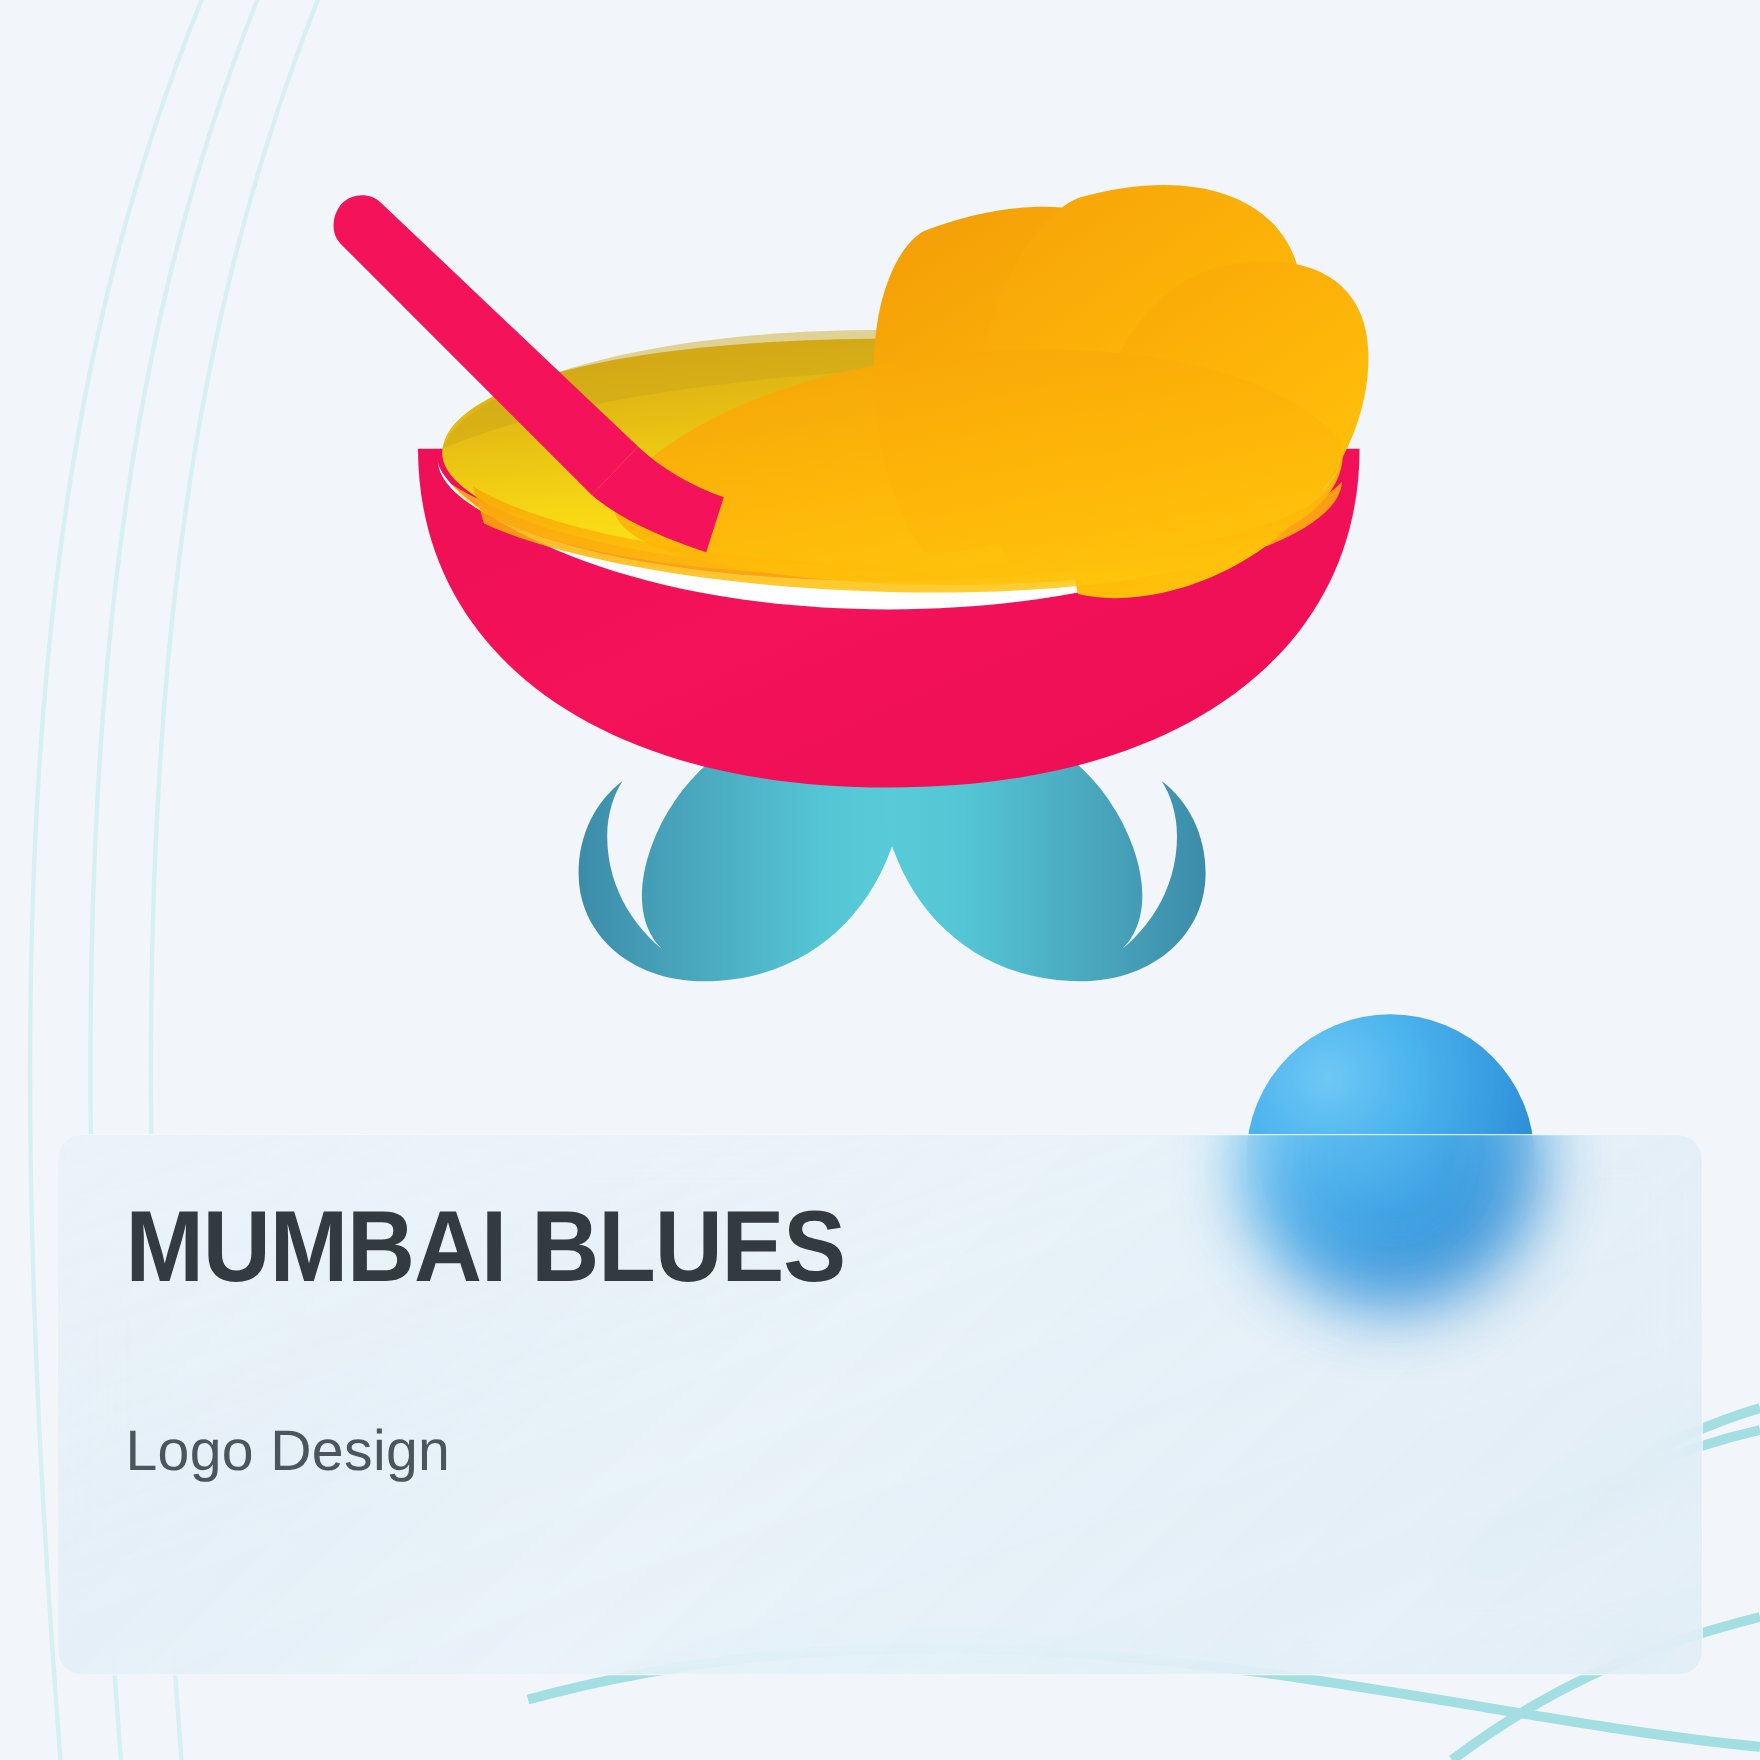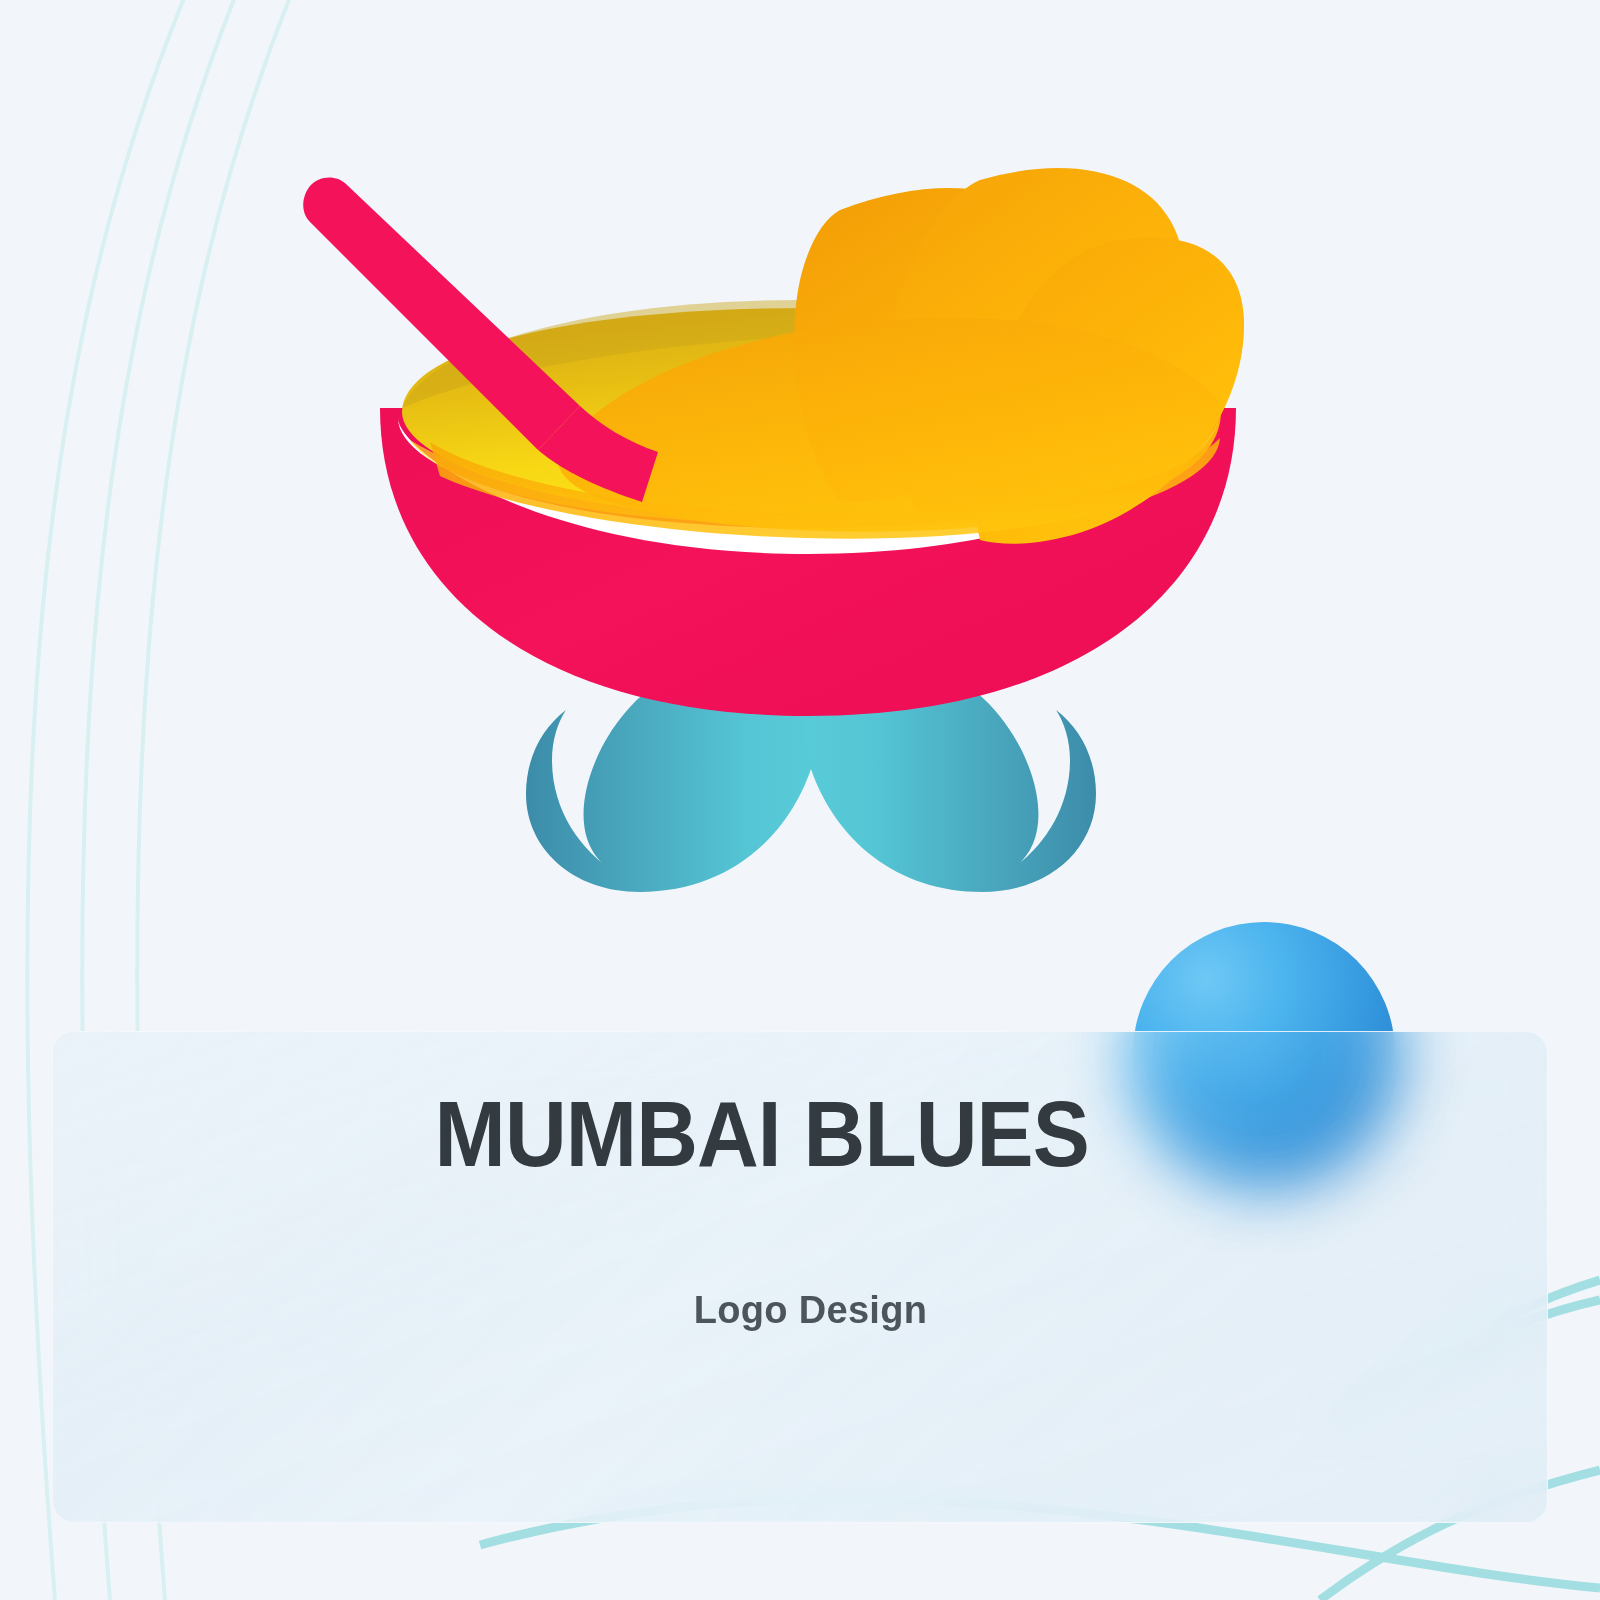--- a/index.html
+++ b/index.html
@@ -11,21 +11,20 @@
   body {
     font-family: "Liberation Sans", sans-serif;
   }
 
   #stage {
     position: relative;
     width: 1600px;
     height: 1600px;
     overflow: hidden;
     background: #F2F6FB;
-    text-align: center;
   }
 
   
   .bg-arcs {
     position: absolute;
     inset: 0;
     width: 1600px;
     height: 1600px;
     pointer-events: none;
   }
@@ -117,22 +116,22 @@
     margin: 0;
     white-space: nowrap;
     transform: scaleX(0.93);
     transform-origin: left center;
   }
 
   .card-subtitle {
     margin: 0;
     margin-top: 108px;
     font-family: "Liberation Sans", sans-serif;
-    font-size: 38px;
-    font-weight: 700;
+    font-size: 52px;
+    font-weight: 400;
     color: #4C545C;
     line-height: 1.21;
     letter-spacing: 0.3px;
   }
   .card-subtitle span { display: block; }
 
   
   .layer-bg      { z-index: 1; }
   .layer-art     { z-index: 2; }
   .layer-sphere  { z-index: 3; }

